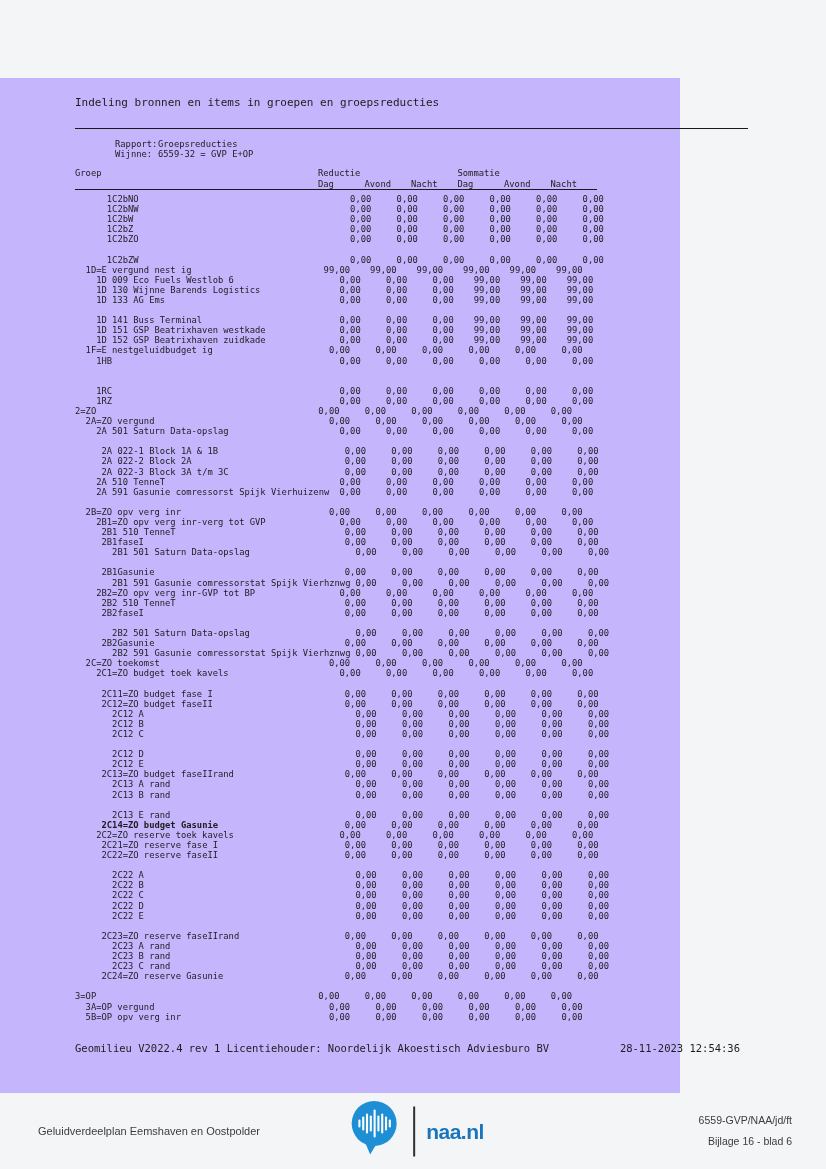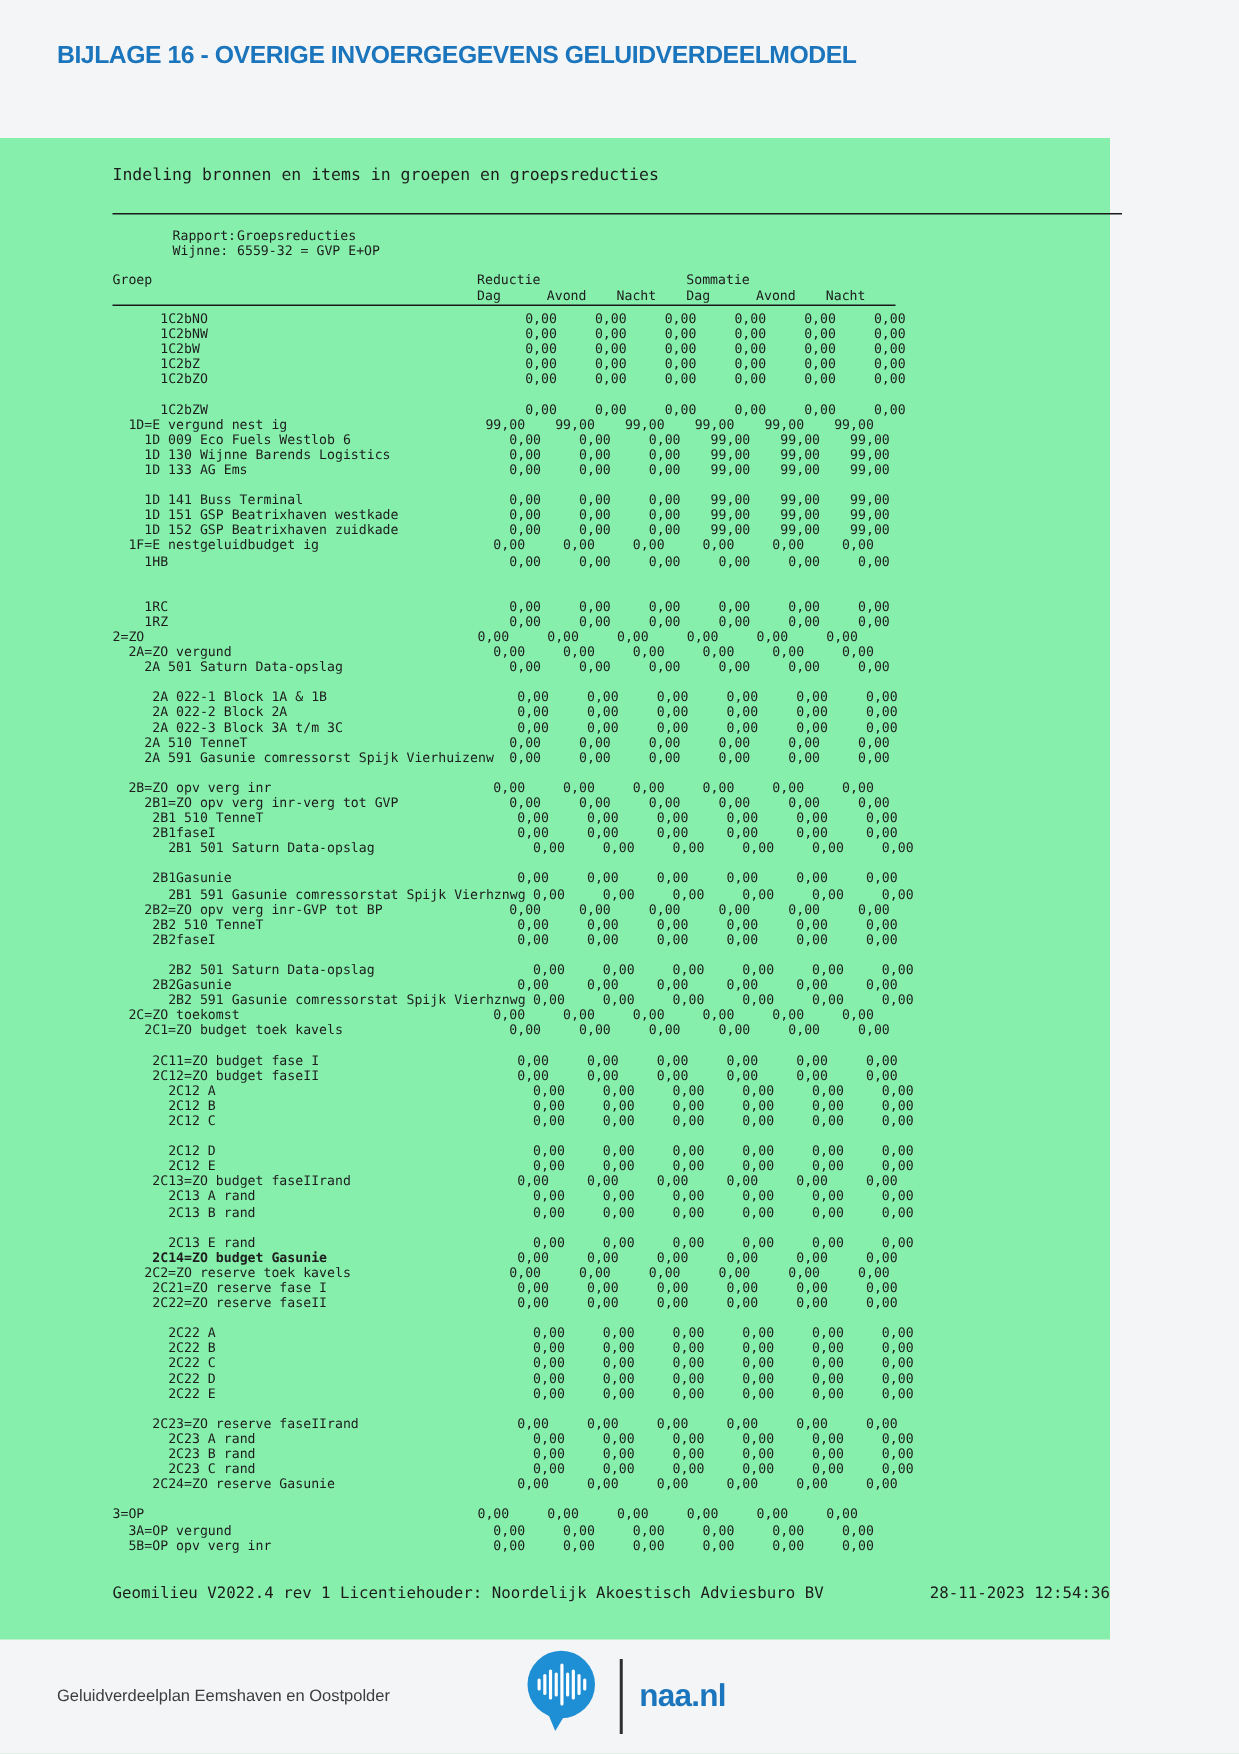--- a/index.html
+++ b/index.html
@@ -4,21 +4,21 @@
 <style>
   html,body{margin:0;padding:0;}
   body{font-family:"Liberation Sans", sans-serif; background:#e8e9ea;}
   .page{position:relative; width:826px; height:1169px; background:#f4f5f6; overflow:hidden; margin:0 auto;}
 
   
   .page-title{position:absolute; left:38px; top:28px; margin:0; font-size:16.5px; font-weight:bold;
               letter-spacing:-0.3px; color:#1b75bc; font-family:"Liberation Sans", sans-serif;}
 
   
-  .sheet{position:absolute; left:0; top:92px; width:740px; height:1015px; background:#86efac;}
+  .sheet{position:absolute; left:0; top:78px; width:680px; height:1015px; background:#c4b5fd;}
 
   .mono{font-family:"DejaVu Sans Mono", monospace; color:#1d1d1d;}
 
   .section-title{position:absolute; left:75px; top:18px; font-size:11px; white-space:pre;}
   .rule-top{position:absolute; left:75px; top:50px; width:673px; height:0; border-top:1px solid #1a1a1a;}
 
   .meta{position:absolute; left:75px; top:61px; font-size:8.8px; line-height:10px;}
   .meta .lbl{display:inline-block; width:43px;padding-left:40px;}
 
   .thead{position:absolute; left:75px; top:90px;}
@@ -44,21 +44,20 @@
   .fb-divider{width:2px; height:50px; background:#2f2f2f; margin:0 11px 0 13px;}
   .fb-brand{font-size:21px; font-weight:bold; color:#1b75bc; letter-spacing:-0.5px;}
   .fb-right{position:absolute; right:34px; top:50%; transform:translateY(-50%);
             text-align:right; font-size:10.5px; color:#3c3c3c; line-height:21px;}
 </style>
 </head>
 <body>
 
 <div class="page">
 
-  <h1 class="page-title">BIJLAGE 16 - OVERIGE INVOERGEGEVENS GELUIDVERDEELMODEL</h1>
 
   <div class="sheet">
 
     <div class="section-title mono">Indeling bronnen en items in groepen en groepsreducties</div>
     <div class="rule-top"></div>
 
     <div class="meta mono">
       <div><span class="lbl">Rapport:</span><span>Groepsreducties</span></div>
       <div><span class="lbl">Wijnne:</span><span>6559-32 = GVP E+OP</span></div>
     </div>
@@ -735,15 +734,19 @@
             <rect x="27.2" y="15" width="2.1" height="16" rx="1"></rect>
             <rect x="31.0" y="13" width="2.1" height="20" rx="1"></rect>
             <rect x="34.8" y="16" width="2.1" height="14" rx="1"></rect>
             <rect x="38.6" y="19" width="2.1" height="8" rx="1"></rect>
           </g>
         </svg>
       </span>
       <span class="fb-divider"></span>
       <span class="fb-brand">naa.nl</span>
     </div>
+    <div class="fb-right">
+      <div>6559-GVP/NAA/jd/ft</div>
+      <div>Bijlage 16 - blad 6</div>
+    </div>
   </div>
 
 </div>
 
 </body></html>

